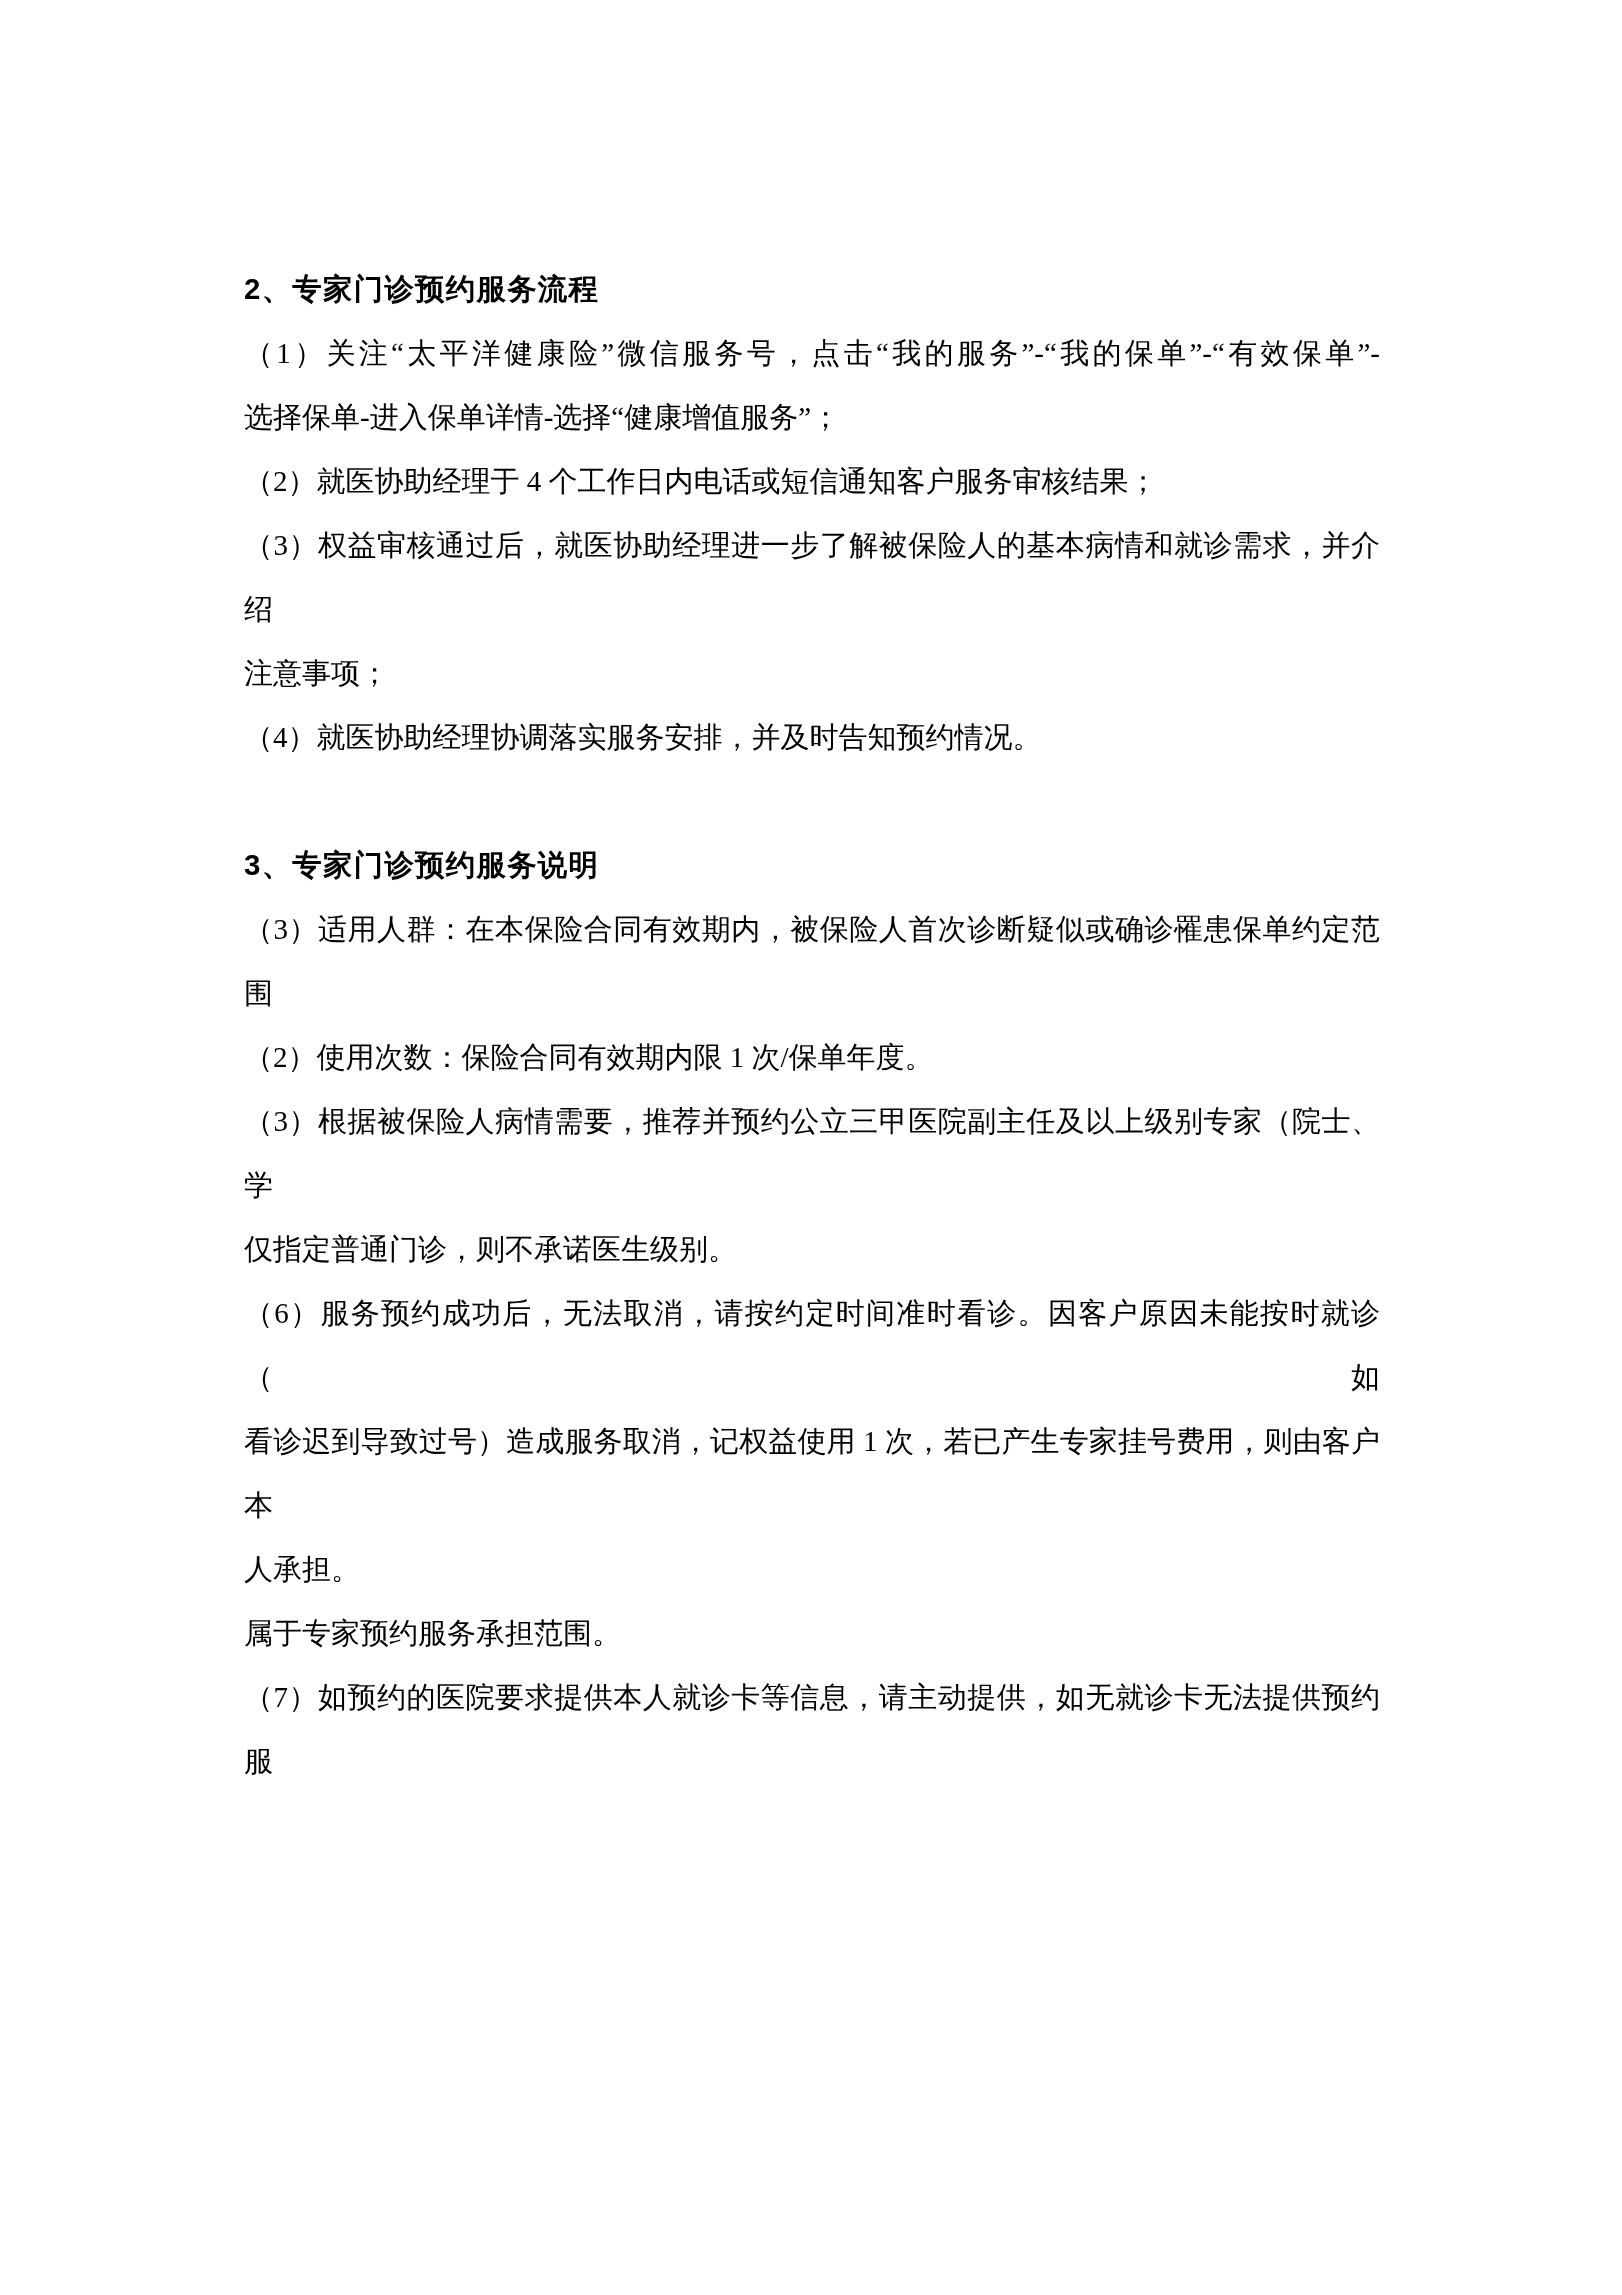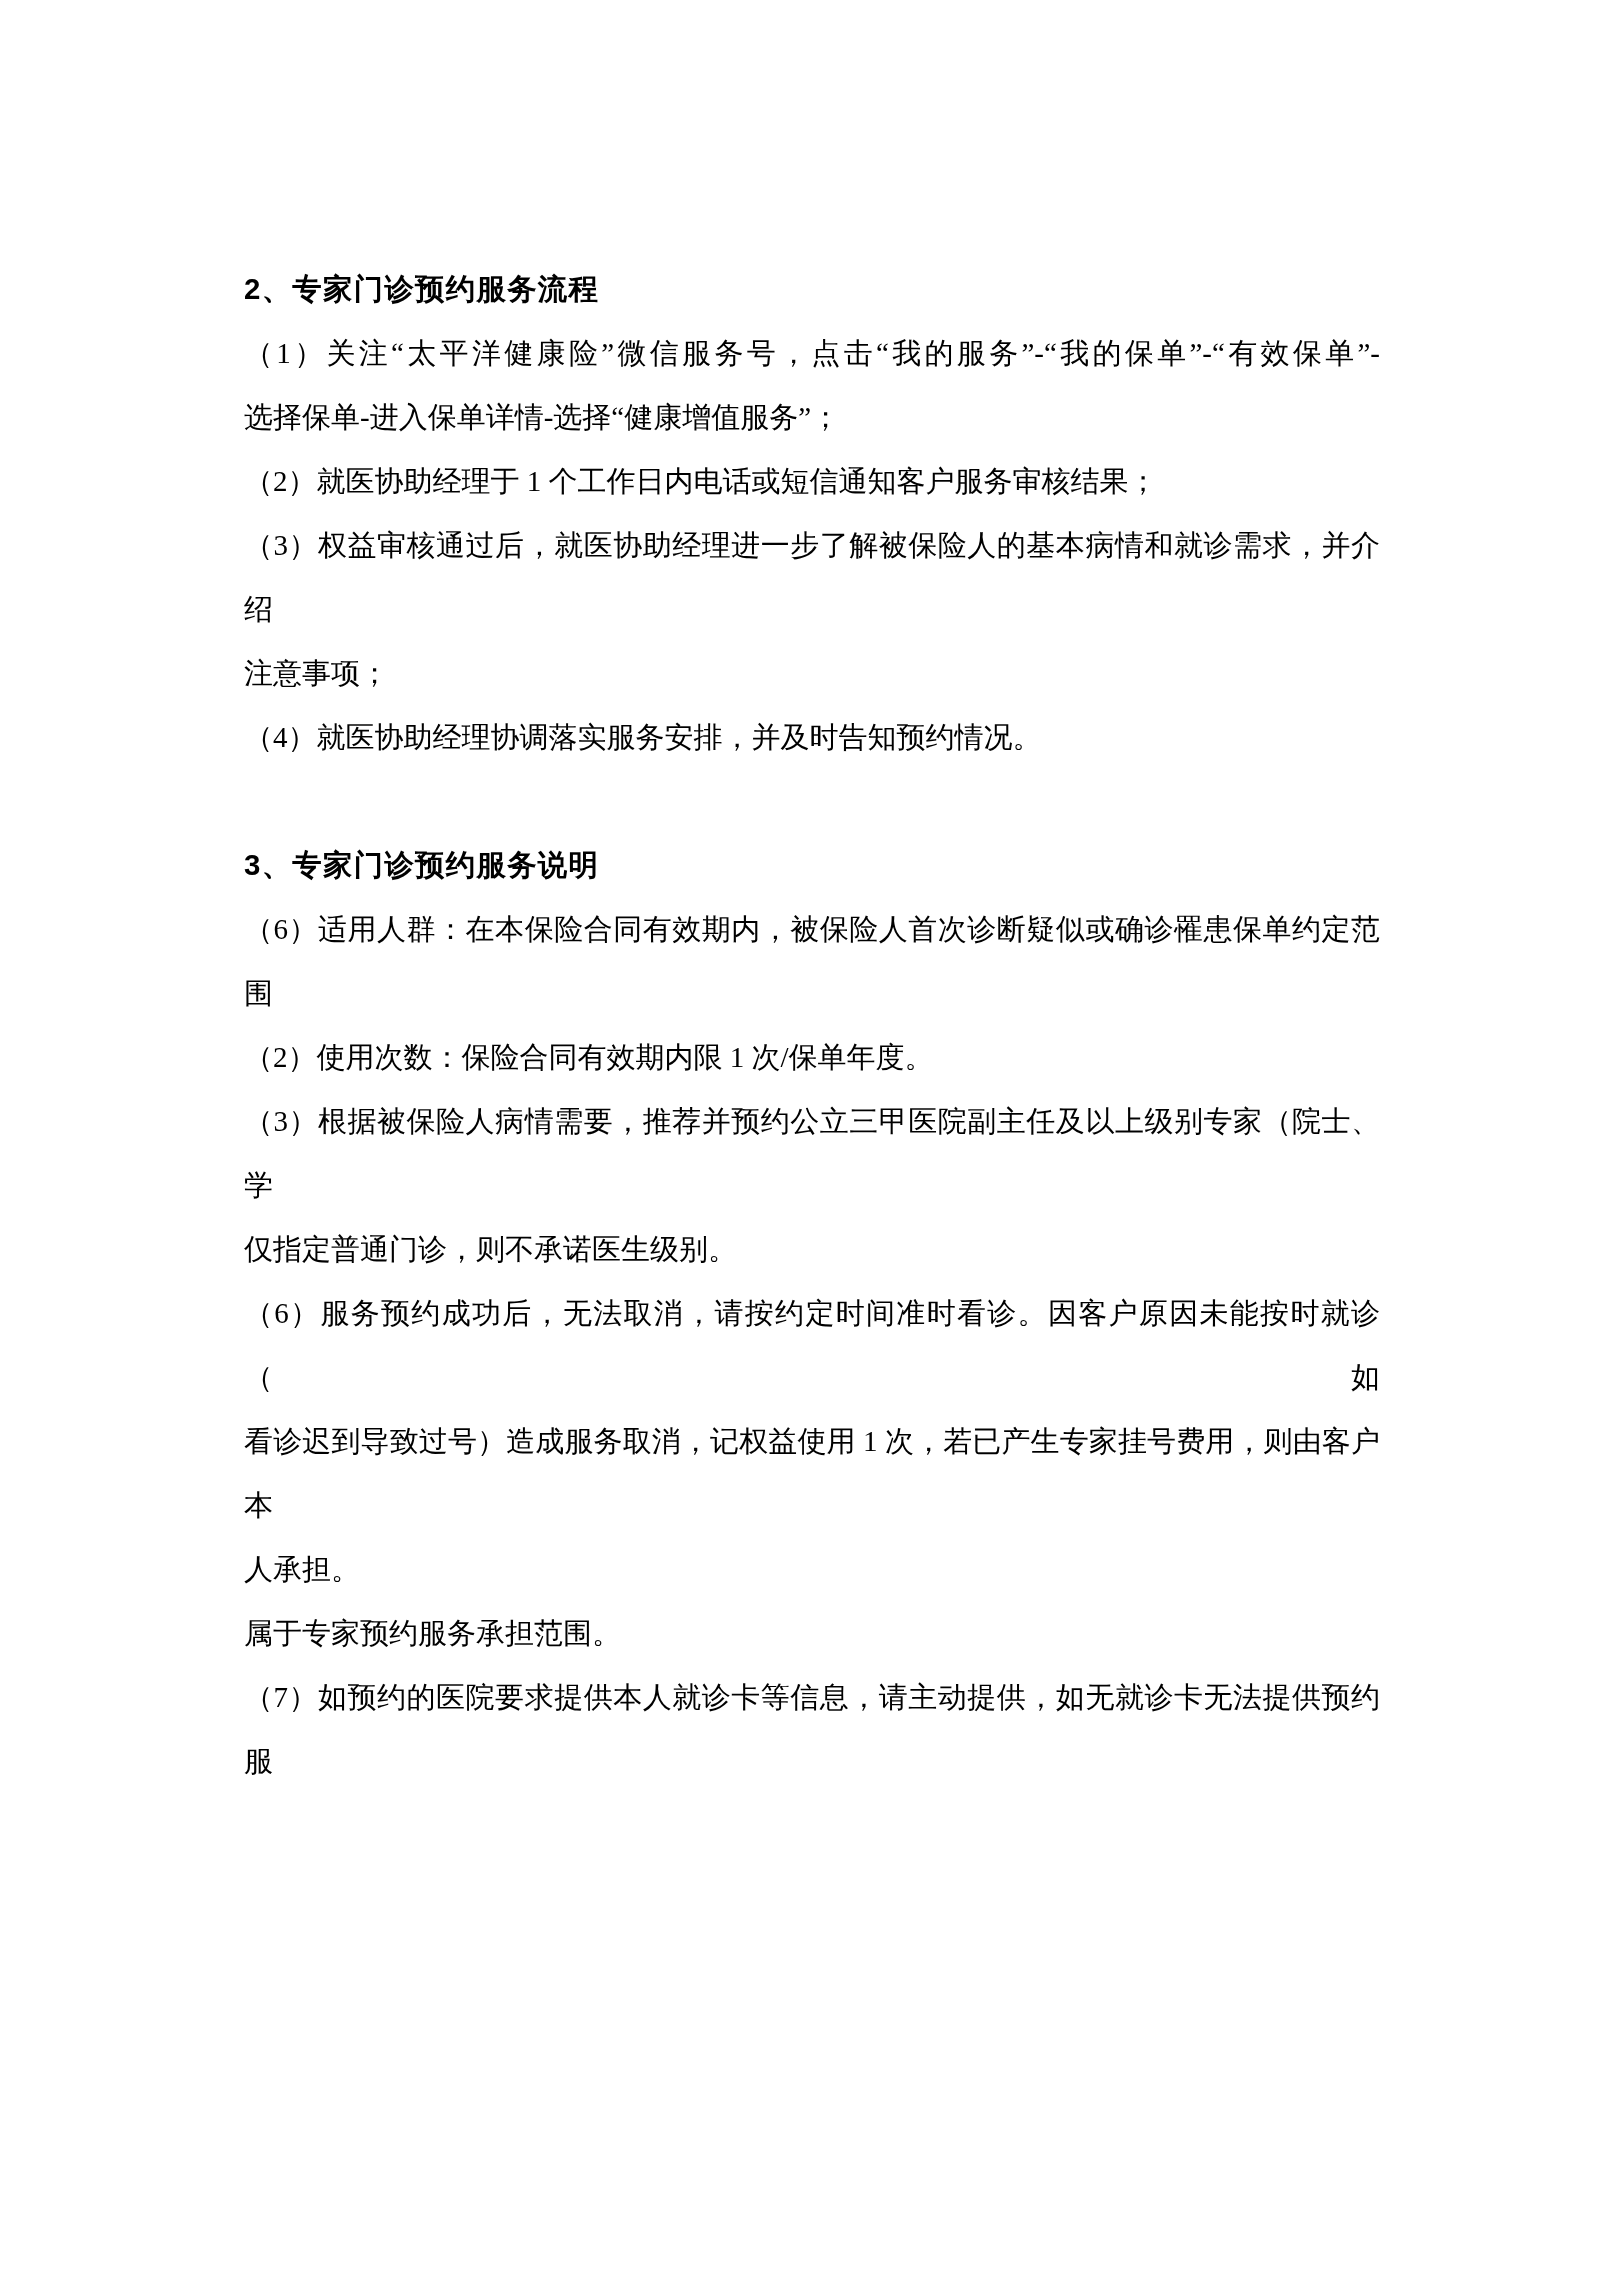--- a/index.html
+++ b/index.html
@@ -49,34 +49,34 @@
 
 <div class="page">
   <div class="content" id="content">
       <section class="doc-section">
         <div class="heading">2、专家门诊预约服务流程</div>
         <div class="paragraph">
           <div class="line just">（1）关注“太平洋健康险”微信服务号，点击“我的服务”-“我的保单”-“有效保单”-</div>
           <div class="line">选择保单-进入保单详情-选择“健康增值服务”；</div>
         </div>
         <div class="paragraph">
-          <div class="line">（2）就医协助经理于 1 个工作日内电话或短信通知客户服务审核结果；</div>
+          <div class="line">（2）就医协助经理于 4 个工作日内电话或短信通知客户服务审核结果；</div>
         </div>
         <div class="paragraph">
           <div class="line just">（3）权益审核通过后，就医协助经理进一步了解被保险人的基本病情和就诊需求，并介绍</div>
           <div class="line">注意事项；</div>
         </div>
         <div class="paragraph">
           <div class="line">（4）就医协助经理协调落实服务安排，并及时告知预约情况。</div>
         </div>
       </section>
       <section class="doc-section">
         <div class="heading">3、专家门诊预约服务说明</div>
         <div class="paragraph">
-          <div class="line just">（6）适用人群：在本保险合同有效期内，被保险人首次诊断疑似或确诊罹患保单约定范围</div>
+          <div class="line just">（3）适用人群：在本保险合同有效期内，被保险人首次诊断疑似或确诊罹患保单约定范围</div>
         </div>
         <div class="paragraph">
           <div class="line">（2）使用次数：保险合同有效期内限 1 次/保单年度。</div>
         </div>
         <div class="paragraph">
           <div class="line just">（3）根据被保险人病情需要，推荐并预约公立三甲医院副主任及以上级别专家（院士、学</div>
           <div class="line">仅指定普通门诊，则不承诺医生级别。</div>
         </div>
         <div class="paragraph">
           <div class="line just">（6）服务预约成功后，无法取消，请按约定时间准时看诊。因客户原因未能按时就诊（如</div>

